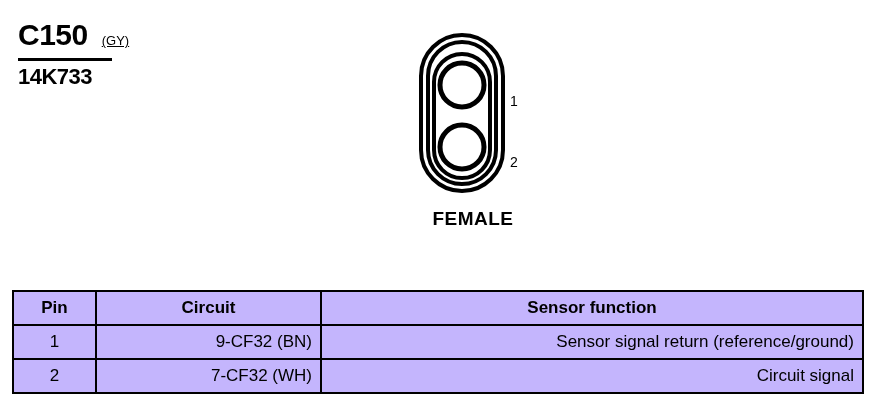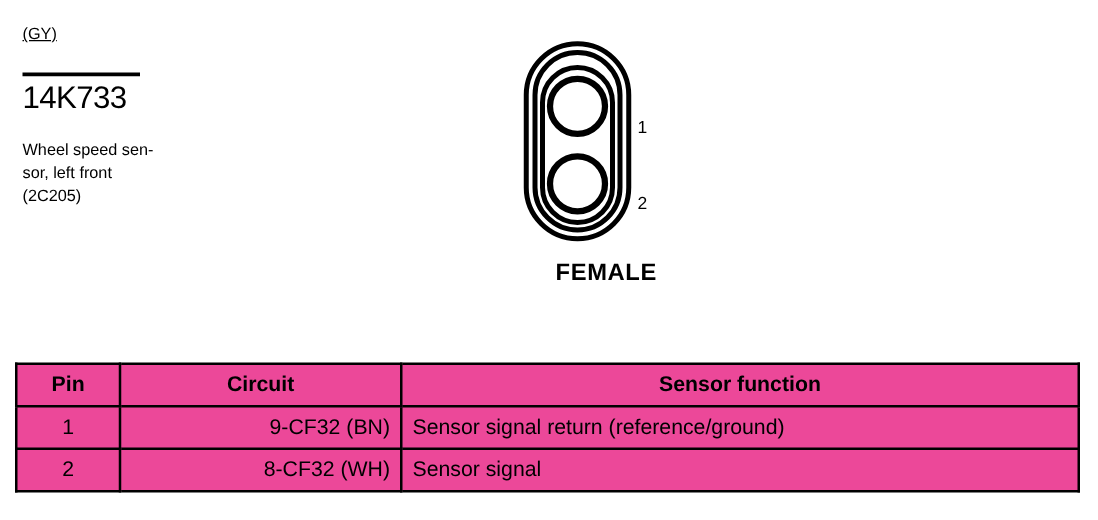--- a/index.html
+++ b/index.html
@@ -46,22 +46,22 @@
     text-decoration: underline;
   }
   #conn-rule {
     width: 94px;
     height: 3px;
     background: #000000;
     margin-top: 4px;
     margin-bottom: 5px;
   }
   #conn-part {
-    font-size: 25px;
-    font-weight: normal;
+    font-size: 22px;
+    font-weight: bold;
     letter-spacing: -0.5px;
     line-height: 1;
   }
   #conn-desc {
     margin-top: 20px;
     font-size: 13px;
     line-height: 1.42;
     width: 160px;
   }
 
@@ -86,21 +86,21 @@
     position: absolute;
     font-size: 14px;
     line-height: 1;
     color: #000;
   }
   #pin-label-1 { left: 112px; top: 72px; }
   #pin-label-2 { left: 112px; top: 133px; }
 
   #connector-gender {
     position: absolute;
-    left: 410px;
+    left: 398px;
     top: 208px;
     width: 150px;
     text-align: center;
     font-size: 19px;
     font-weight: bold;
     letter-spacing: 0.5px;
   }
 
   
   #pin-table-wrap {
@@ -113,54 +113,50 @@
     border-collapse: collapse;
     width: 850px;
     table-layout: fixed;
   }
   table#pin-table th,
   table#pin-table td {
     border: 2px solid #000000;
     height: 32px;
     font-size: 17px;
     padding: 0 8px;
-    background: #ec4899;
+    background: #c4b5fd;
   }
   table#pin-table th {
     font-weight: bold;
     text-align: center;
   }
   col.col-pin      { width: 83px; }
   col.col-circuit  { width: 225px; }
   col.col-function { width: 542px; }
 
   td.cell-pin      { text-align: center; }
   td.cell-circuit  { text-align: right; }
-  td.cell-function { text-align: left; padding-left: 14px; }
+  td.cell-function { text-align: right; padding-left: 14px; }
 </style>
 </head>
 <body>
 
 <div id="page">
 
   <div id="info-block">
 
     <div id="conn-id-row">
+      <span id="conn-id">C150</span>
       <span id="conn-color">(GY)</span>
     </div>
 
     <div id="conn-rule"></div>
 
     <div id="conn-part">14K733</div>
 
-    <div id="conn-desc">
-      <div>Wheel speed sen-</div>
-      <div>sor, left front</div>
-      <div>(2C205)</div>
-    </div>
   </div>
 
   <div id="connector-figure">
     <div id="connector-svg-wrap">
 
       <svg id="connector-svg" width="150" height="180" viewBox="0 0 150 180">
 
         <rect x="23" y="13" width="82" height="156" rx="41" ry="41" fill="none" stroke="#000000" stroke-width="4"></rect>
 
         <rect x="30" y="20" width="68" height="142" rx="34" ry="34" fill="none" stroke="#000000" stroke-width="4"></rect>
@@ -194,20 +190,20 @@
         </tr>
       </thead>
       <tbody>
         <tr>
           <td class="cell-pin">1</td>
           <td class="cell-circuit">9-CF32 (BN)</td>
           <td class="cell-function">Sensor signal return (reference/ground)</td>
         </tr>
         <tr>
           <td class="cell-pin">2</td>
-          <td class="cell-circuit">8-CF32 (WH)</td>
-          <td class="cell-function">Sensor signal</td>
+          <td class="cell-circuit">7-CF32 (WH)</td>
+          <td class="cell-function">Circuit signal</td>
         </tr>
       </tbody>
     </table>
   </div>
 
 </div>
 
 </body></html>

